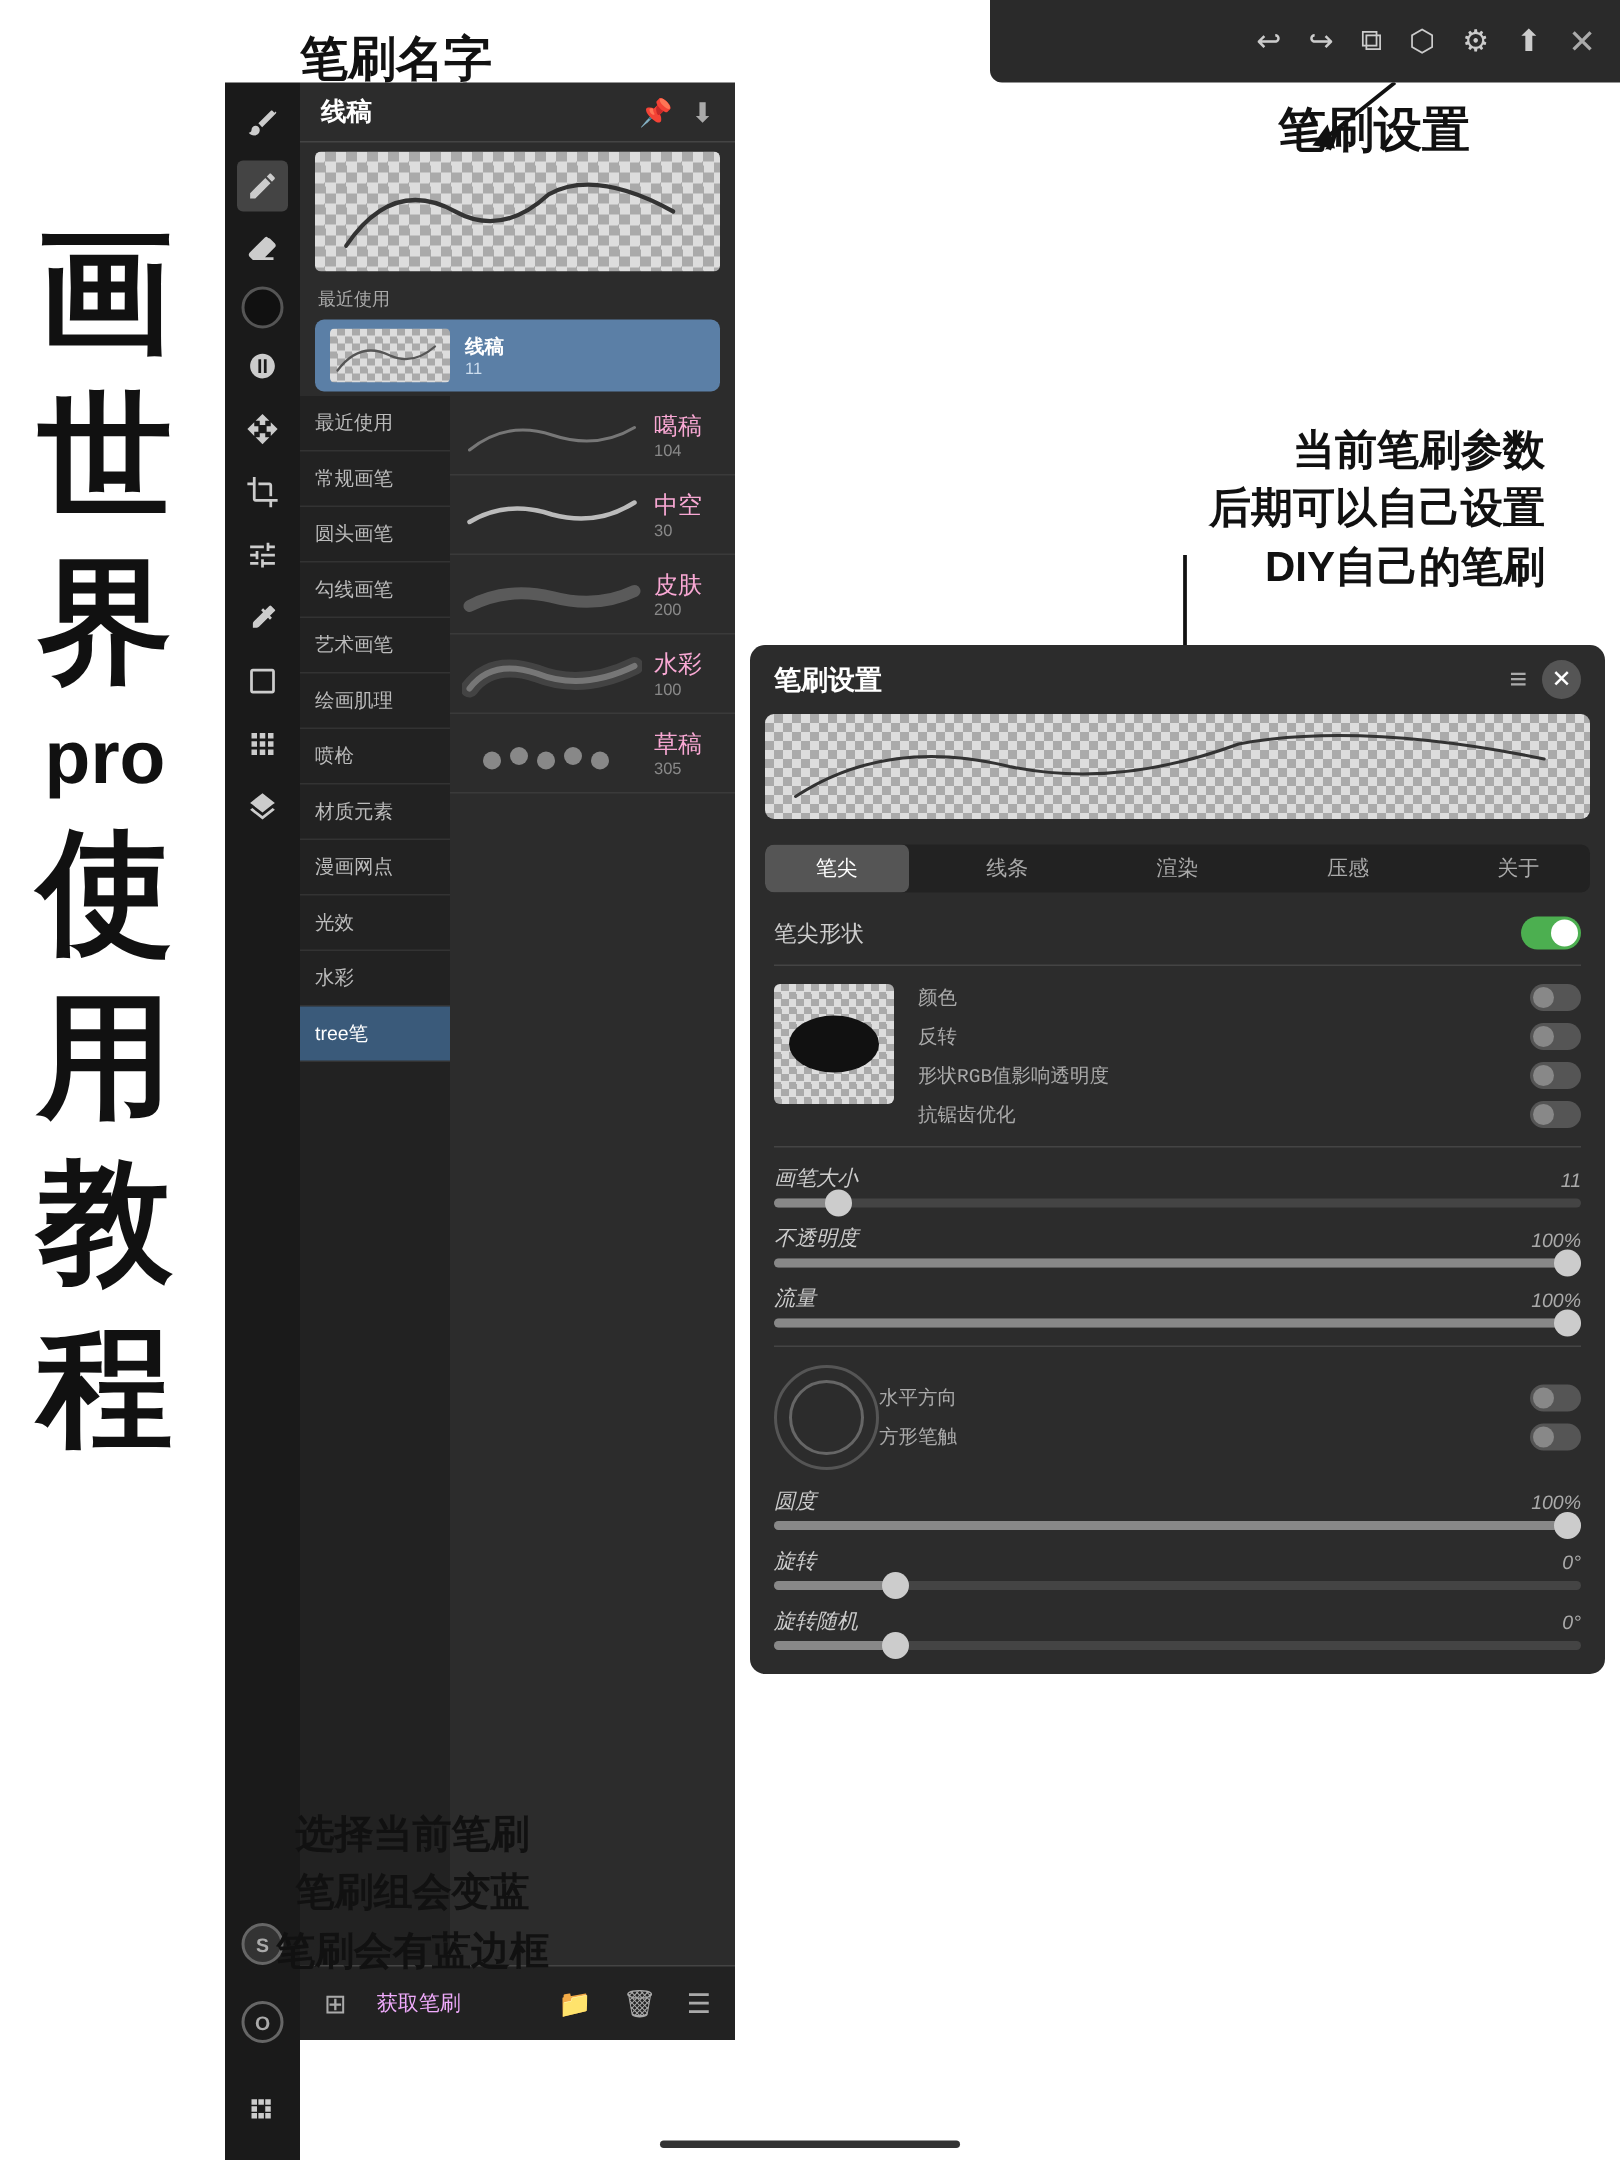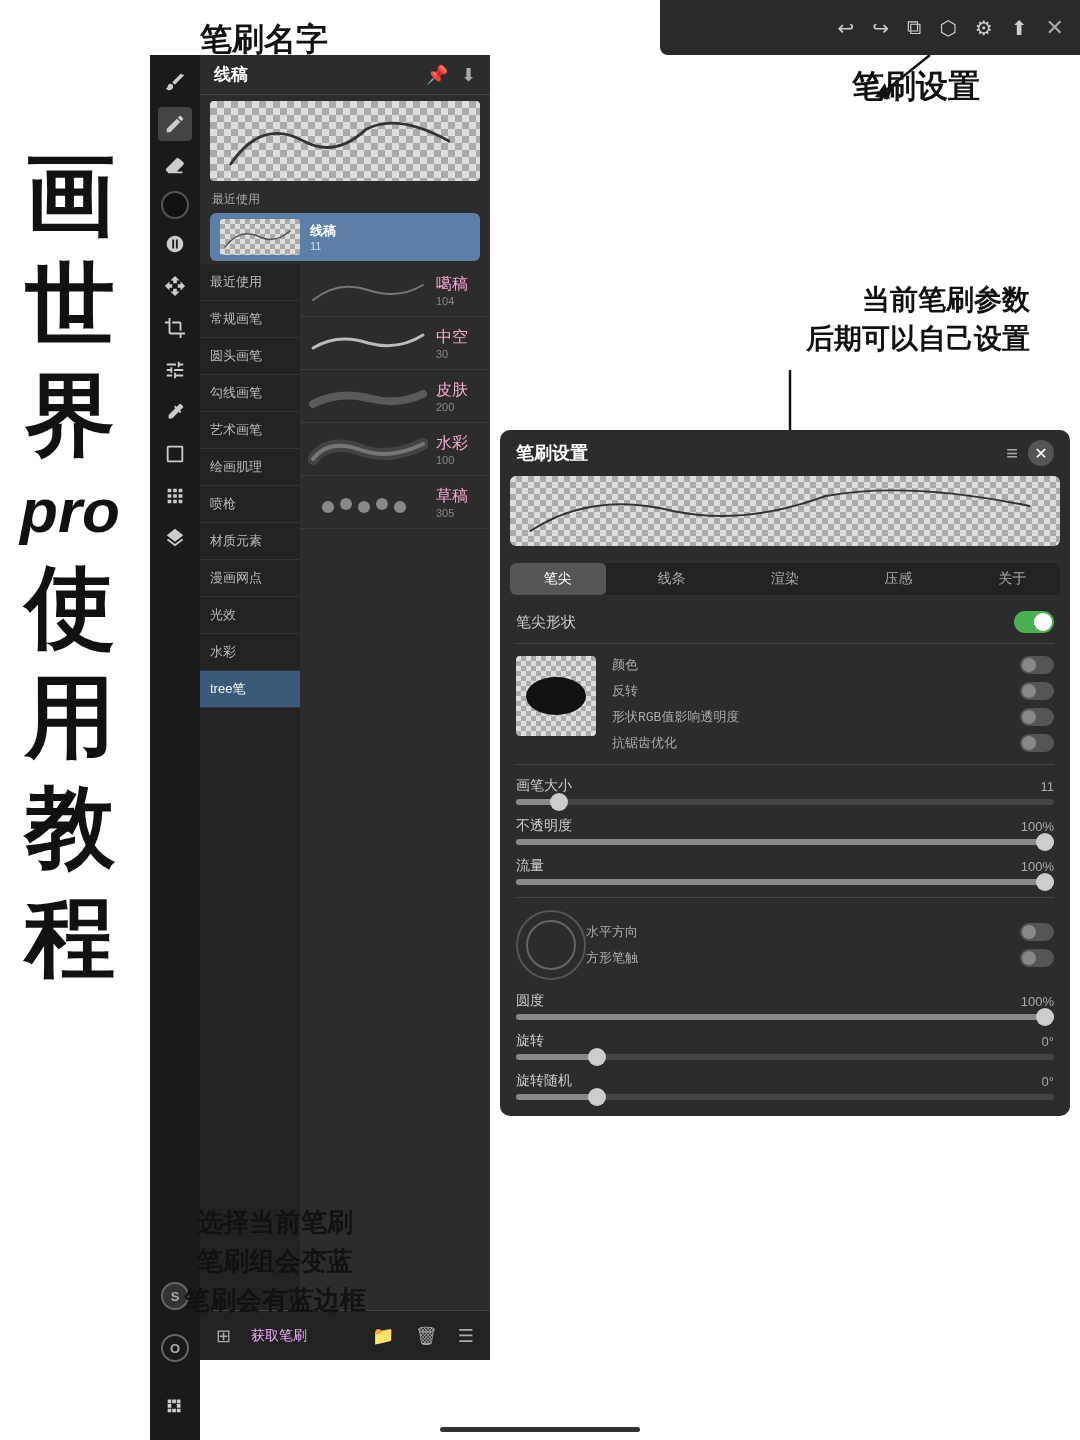--- a/index.html
+++ b/index.html
@@ -461,20 +461,21 @@
       position: absolute;
       left: 2px; top: 2px;
       width: 14px; height: 14px;
       background: #888;
       border-radius: 50%;
     }
 
     
     .bsp-slider-row {
       padding: 6px 16px;
+      font-style: italic;
     }
     .bsp-slider-label-row {
       display: flex;
       justify-content: space-between;
       align-items: center;
       margin-bottom: 4px;
     }
     .bsp-slider-label { color: #ccc; font-size: 14px; }
     .bsp-slider-value { color: #aaa; font-size: 13px; }
     .bsp-slider-track {
@@ -538,21 +539,21 @@
       margin: 6px 16px;
     }
   </style>
 </head>
 <body>
 
 <div class="left-text">
   <span class="left-char">画</span>
   <span class="left-char">世</span>
   <span class="left-char">界</span>
-  <span class="left-char" style="font-size:62px;font-style:italic;">pro</span>
+  <span class="left-char" style="font-size:50px;">pro</span>
   <span class="left-char">使</span>
   <span class="left-char">用</span>
   <span class="left-char">教</span>
   <span class="left-char">程</span>
 </div>
 
 <div class="annotation-brush-name">笔刷名字</div>
 
 <svg style="position:absolute;top:55px;left:290px;width:60px;height:80px;z-index:5;">
   <line x1="20" y1="0" x2="20" y2="65" stroke="#111" stroke-width="2.5"></line>
@@ -763,20 +764,21 @@
     <span class="footer-icon">🗑</span>
     <span class="footer-icon">☰</span>
   </div>
 </div>
 
 <div class="annotation-system-brush">系统自带笔刷</div>
 
 <div class="annotation-params">
   <div class="annotation-params-line">当前笔刷参数</div>
   <div class="annotation-params-line">后期可以自己设置</div>
+  <div class="annotation-params-line">DIY自己的笔刷</div>
 </div>
 
 <svg style="position:absolute;top:370px;right:260px;width:60px;height:90px;z-index:5;">
   <line x1="30" y1="0" x2="30" y2="75" stroke="#111" stroke-width="2.5"></line>
   <polygon points="30,85 22,65 38,65" fill="#111"></polygon>
 </svg>
 
 <div class="annotation-bottom">
   <div class="annotation-bottom-line">选择当前笔刷</div>
   <div class="annotation-bottom-line">笔刷组会变蓝</div>

